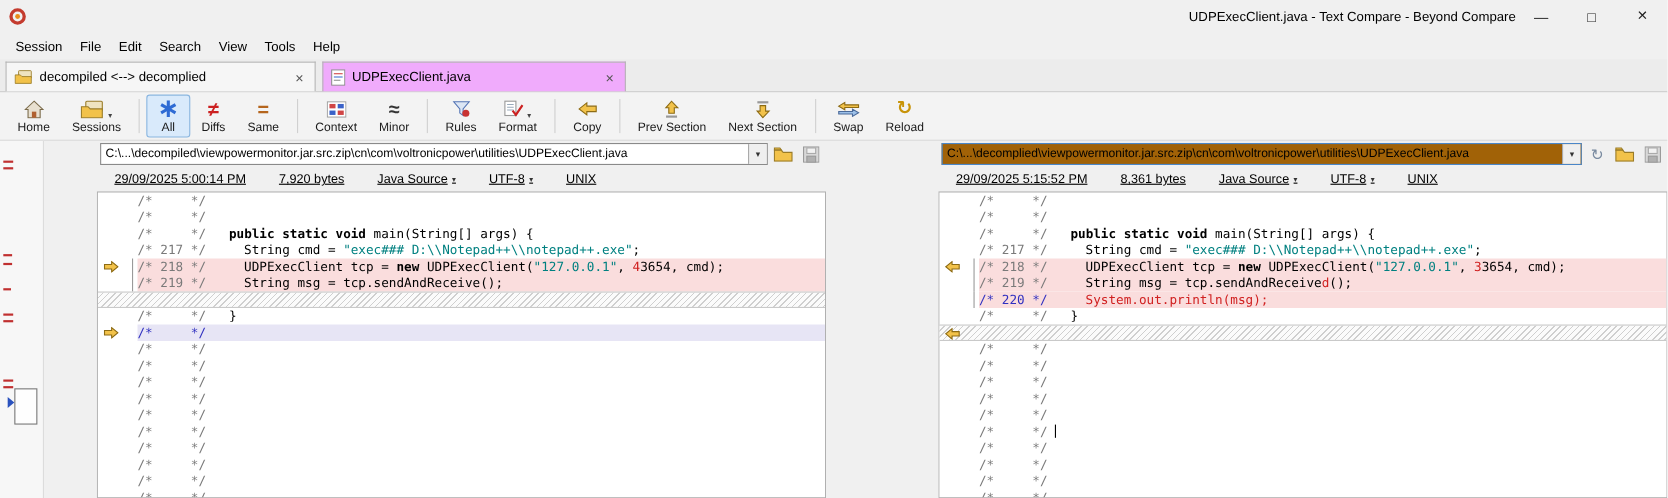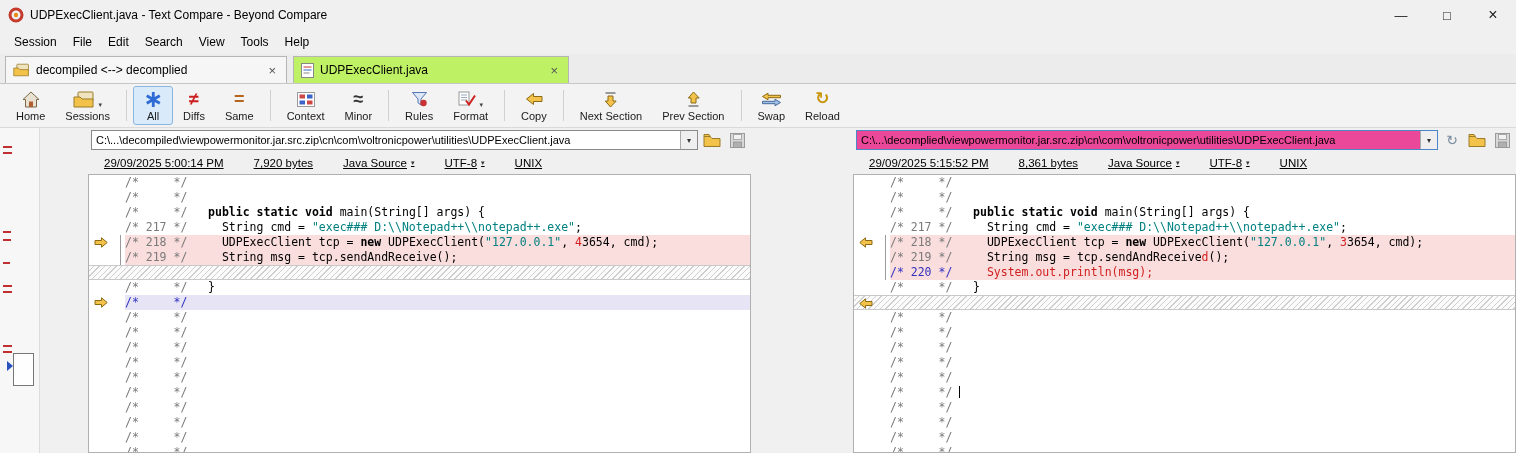--- a/index.html
+++ b/index.html
@@ -3,32 +3,32 @@
 <meta charset="utf-8">
 <style>
 *{margin:0;padding:0;box-sizing:border-box;}
 html,body{width:1516px;height:453px;overflow:hidden;}
 body{font-family:"Liberation Sans","DejaVu Sans",sans-serif;font-size:12px;color:#000;background:#fff;}
 .window{width:1516px;height:453px;display:flex;flex-direction:column;background:#f0f0f0;overflow:hidden;}
 
 
 .titlebar{height:30px;flex:none;display:flex;align-items:center;background:#f0f0f0;padding-left:8px;}
 .app-icon{width:16px;height:16px;margin-right:6px;flex:none;}
-.title-text{flex:1;font-size:12px;white-space:nowrap;overflow:hidden;}
+.title-text{flex:1;font-size:12px;white-space:nowrap;overflow:hidden;text-align:right;}
 .win-btn{width:46px;height:30px;display:flex;align-items:center;justify-content:center;font-size:13px;color:#222;flex:none;}
 .win-btn.close-btn{font-size:16px;}
 
 
 .menubar{height:24px;flex:none;display:flex;align-items:center;background:#f0f0f0;padding-left:6px;}
 .menu-item{padding:3px 8px;font-size:12px;white-space:nowrap;text-align:right;}
 
 
 .tabbar{height:30px;flex:none;display:flex;align-items:flex-end;background:#ececec;padding-left:5px;gap:6px;border-bottom:1px solid #c6c6c6;}
 .tab{height:27px;display:flex;align-items:center;gap:6px;padding:0 7px;border:1px solid #b5b5b5;border-bottom:none;background:#f6f6f6;font-size:12px;white-space:nowrap;}
-.tab.active{background:#bef264;margin-top:28px;}
+.tab.active{background:#f0abfc;margin-top:28px;}
 .tab-icon{flex:none;display:flex;align-items:center;}
 .tab-icon svg{display:block;}
 .tab-label{overflow:hidden;white-space:nowrap;}
 .tab-close{margin-left:auto;color:#555;font-size:13px;padding:0 3px;}
 
 
 .toolbar{height:44px;flex:none;display:flex;align-items:stretch;background:#f3f3f3;border-bottom:1px solid #dadada;padding:2px 6px;}
 .tool-btn{display:flex;flex-direction:column;align-items:center;justify-content:center;padding:1px 9px;gap:1px;border:1px solid transparent;border-radius:3px;position:relative;}
 .tool-btn.active{background:#d9eafb;border-color:#8ab6e0;}
 .tool-icon{height:20px;display:flex;align-items:center;justify-content:center;position:relative;}
@@ -42,21 +42,21 @@
 .map-strip{width:40px;flex:none;position:relative;background:#f7f7f7;border-right:1px solid #dcdcdc;}
 .map-mark{position:absolute;left:3px;width:9px;height:2px;background:#c03030;}
 .map-viewport{position:absolute;left:13px;width:21px;height:33px;border:1px solid #777;background:rgba(255,255,255,.85);}
 .map-arrow{position:absolute;left:7px;width:0;height:0;border-top:5px solid transparent;border-bottom:5px solid transparent;border-left:6px solid #2a52be;}
 .pane-col{flex:1;display:flex;flex-direction:column;overflow:hidden;min-width:0;}
 .pane-divider{width:6px;flex:none;background:#f0f0f0;}
 
 
 .path-row{height:24px;flex:none;display:flex;align-items:center;gap:3px;padding:2px 3px;}
 .combo{flex:1;height:20px;border:1px solid #8a8a8a;background:#fff;display:flex;align-items:center;overflow:hidden;min-width:0;}
-.combo.selected{background:#ec4899;border-color:#4a86c8;}
+.combo.selected{background:#a16207;border-color:#4a86c8;}
 .combo-text{flex:1;padding:0 4px;font-size:11px;white-space:nowrap;overflow:hidden;}
 .combo-caretbox{width:17px;height:100%;border-left:1px solid #aaa;background:#efefef;display:flex;align-items:center;justify-content:center;font-size:8px;color:#333;flex:none;}
 .path-icon{width:22px;height:20px;display:flex;align-items:center;justify-content:center;flex:none;}
 .path-icon svg{display:block;}
 
 
 .info-row{height:22px;flex:none;display:flex;align-items:center;font-size:11.5px;padding-left:16px;text-decoration:underline;}
 .info-item{margin-right:30px;display:flex;align-items:center;gap:4px;white-space:nowrap;}
 .info-caret{font-size:7px;color:#333;}
 
@@ -217,34 +217,34 @@
           <svg width="18" height="14" viewBox="0 0 18 14">
             <path d="M17 4.5 H8.5 V1.5 L1.5 7 l7 5.5 V9.5 H17 z" fill="#f2c24a" stroke="#8d6b14"></path>
           </svg>
         </span>
         <span class="tool-label">Copy</span>
       </div>
       <div class="tool-sep"></div>
       <div class="tool-btn">
         <span class="tool-icon">
           <svg width="15" height="17">
+            <rect x="2.5" y="14" width="10" height="2" fill="#999"></rect>
+            <path d="M5 12 h5 V7 h3.2 L7.5 1 2.3 7 H5 z" fill="#f2c24a" stroke="#8d6b14"></path>
+          </svg>
+        </span>
+        <span class="tool-label">Prev Section</span>
+      </div>
+      <div class="tool-btn">
+        <span class="tool-icon">
+          <svg width="15" height="17">
             <rect x="2.5" y="1" width="10" height="2" fill="#999"></rect>
             <path d="M5 5 h5 v5 h3.2 L7.5 16 2.3 10 H5 z" fill="#f2c24a" stroke="#8d6b14"></path>
           </svg>
         </span>
         <span class="tool-label">Next Section</span>
-      </div>
-      <div class="tool-btn">
-        <span class="tool-icon">
-          <svg width="15" height="17">
-            <rect x="2.5" y="14" width="10" height="2" fill="#999"></rect>
-            <path d="M5 12 h5 V7 h3.2 L7.5 1 2.3 7 H5 z" fill="#f2c24a" stroke="#8d6b14"></path>
-          </svg>
-        </span>
-        <span class="tool-label">Prev Section</span>
       </div>
       <div class="tool-sep"></div>
       <div class="tool-btn">
         <span class="tool-icon">
           <svg width="21" height="15">
             <path d="M1.5 4.5 L7 1.2 v2.1 h12.5 v2.4 H7 v2.1 z" fill="#f2c24a" stroke="#8d6b14"></path>
             <path d="M19.5 10.5 L14 7.2 v2.1 H1.5 v2.4 H14 v2.1 z" fill="#9cc0e8" stroke="#4a6a9a"></path>
           </svg>
         </span>
         <span class="tool-label">Swap</span>

